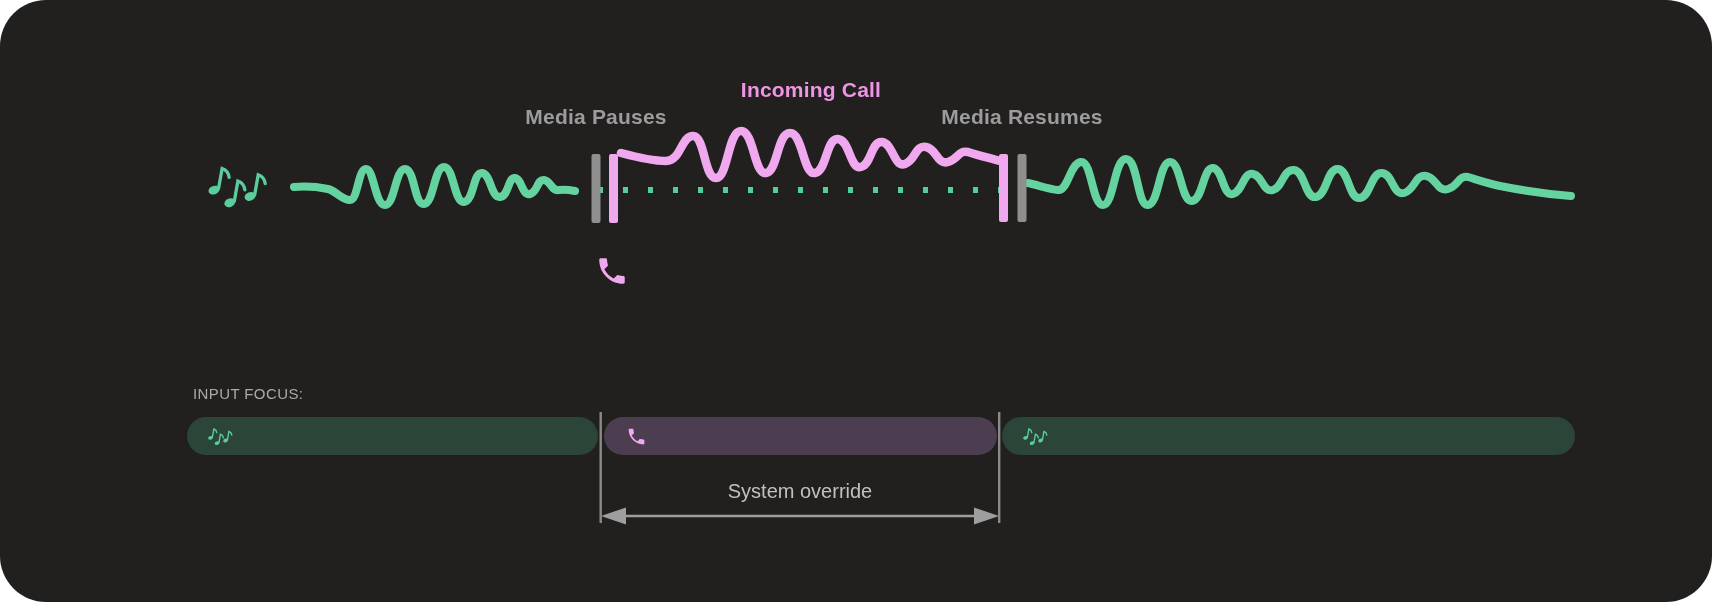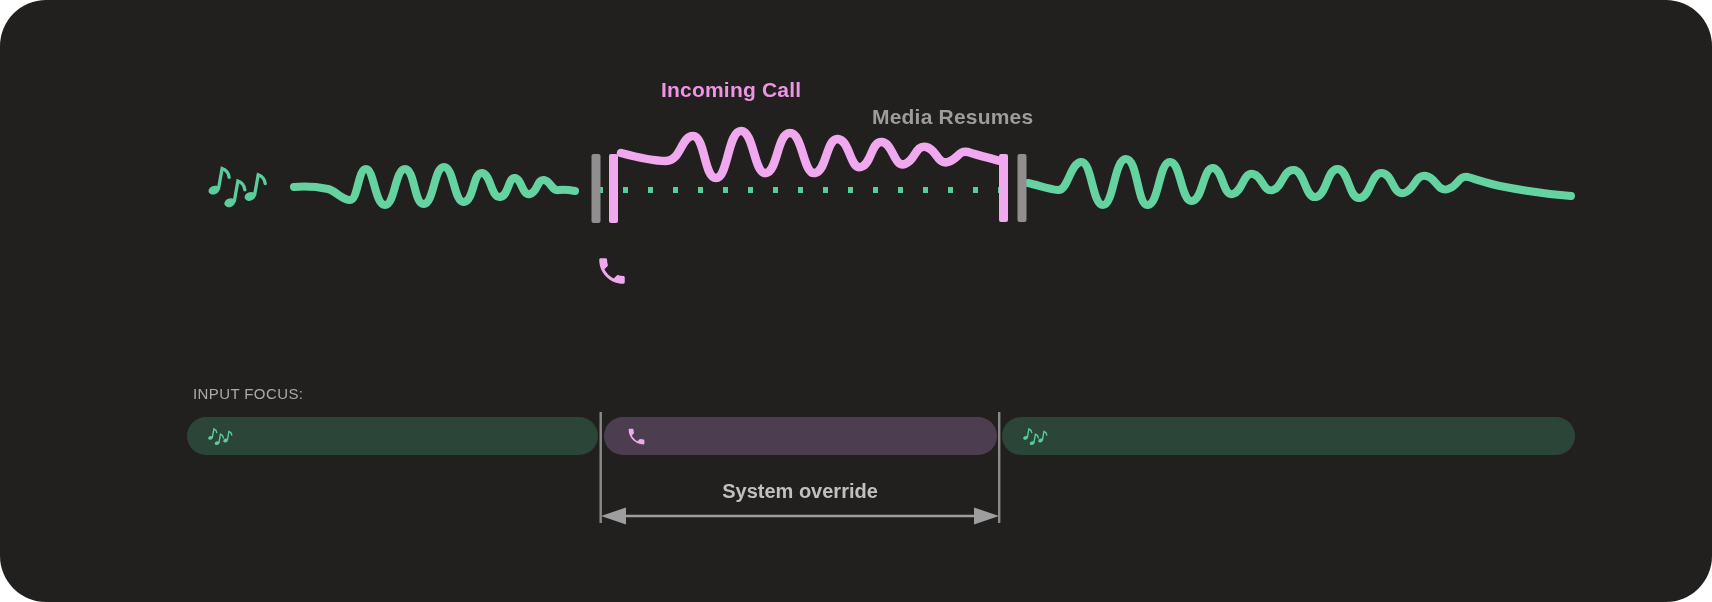--- a/index.html
+++ b/index.html
@@ -13,21 +13,21 @@
     border-radius: 46px;
     overflow: hidden;
   }
 
   .scene { position: absolute; left: 0; top: 0; }
 
   
   .tl-label {
     position: absolute;
     width: 300px;
-    text-align: left;
+    text-align: center;
     font-size: 21px;
     font-weight: 700;
     letter-spacing: 0.2px;
     color: var(--timeline-label-gray, #9c9c9c);
     line-height: 1.2;
   }
   .tl-pauses   { left: 446px; top: 104px; }
   .tl-incoming { left: 661px; top: 77px; color: var(--call-pink-text, #ee94e5); }
   .tl-resumes  { left: 872px; top: 104px; }
 
@@ -73,21 +73,21 @@
   .pill-3 { left: 1002px; width: 573px; }
   .pill-icon { display: inline-block; line-height: 0; margin-left: 21px; }
   .pill-icon.phone { margin-left: 22px; }
 
   .override-label {
     position: absolute;
     left: 650px; top: 480px;
     width: 300px;
     text-align: center;
     font-size: 20px;
-    font-weight: 700;
+    font-weight: 400;
     color: var(--override-label-gray, #c0c0c0);
   }
 </style>
 </head>
 <body>
 
 <div class="canvas">
 
   <svg class="scene" width="1712" height="602" viewBox="0 0 1712 602">
 
@@ -122,20 +122,21 @@
     <rect class="marker-gray" x="1017.5" y="154" width="9" height="68" rx="2"></rect>
 
     <rect class="delimiter" x="599.5" y="412" width="2.4" height="111"></rect>
     <rect class="delimiter" x="998" y="412" width="2.4" height="111"></rect>
 
     <line class="arrow-line" x1="614" y1="516" x2="986" y2="516"></line>
     <path class="arrow-head" d="M 601 516 L 626 507.5 L 626 524.5 Z"></path>
     <path class="arrow-head" d="M 999 516 L 974 507.5 L 974 524.5 Z"></path>
   </svg>
 
+  <div class="tl-label tl-pauses">Media Pauses</div>
   <div class="tl-label tl-incoming">Incoming Call</div>
   <div class="tl-label tl-resumes">Media Resumes</div>
 
   <div class="icon-wrap big-notes">
     <svg class="notes-glyph" viewBox="0 0 62 46" width="60">
       <ellipse cx="6.2" cy="27" rx="5.8" ry="4.4" transform="rotate(-22 6.2 27)"></ellipse>
       <path d="M10.9 25.4 L14.6 4.6 Q21 6.8 21.8 13.8"></path>
       <ellipse cx="22.5" cy="40" rx="5.8" ry="4.4" transform="rotate(-22 22.5 40)"></ellipse>
       <path d="M27.2 38.4 L30.9 17.6 Q37.3 19.8 38.1 26.8"></path>
       <ellipse cx="43.5" cy="33.5" rx="5.8" ry="4.4" transform="rotate(-22 43.5 33.5)"></ellipse>

